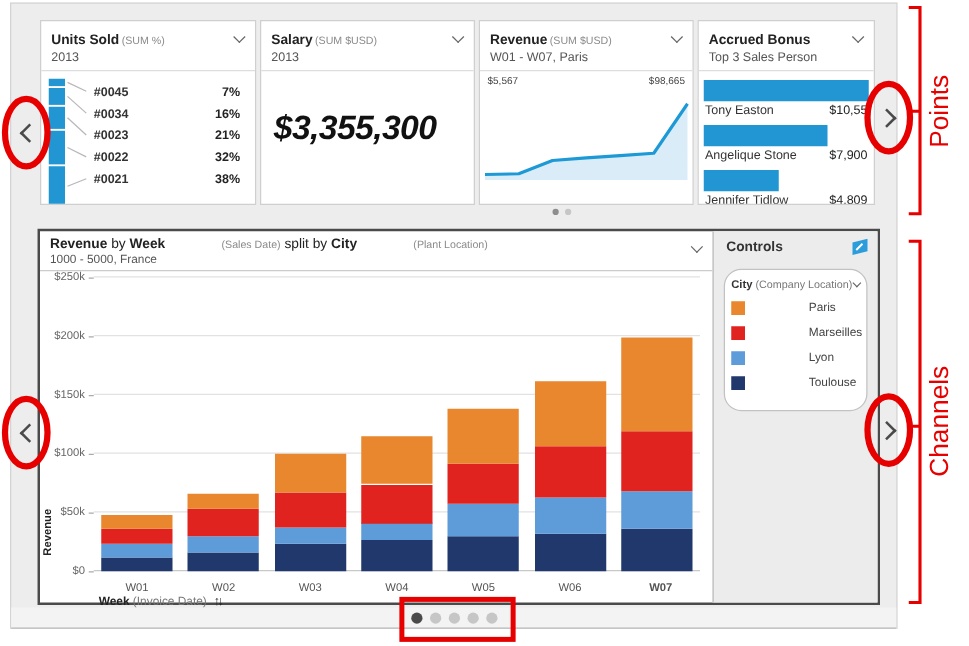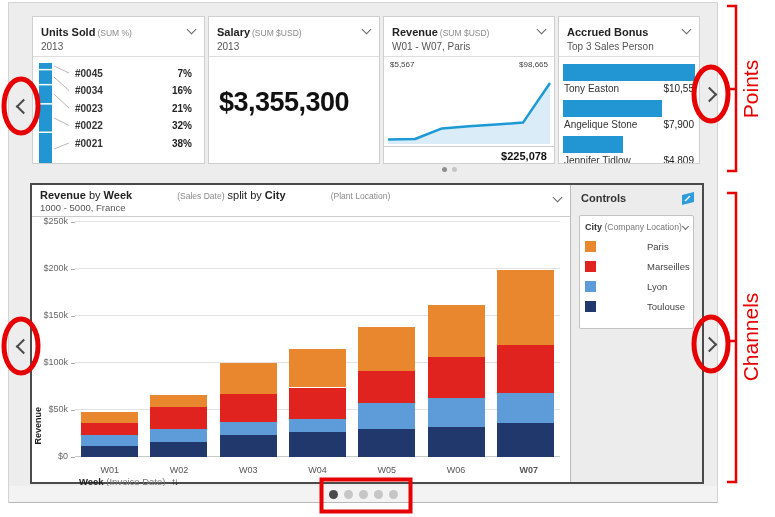--- a/index.html
+++ b/index.html
@@ -10,21 +10,21 @@
 
   
   .card{position:absolute;top:16px;height:148px;background:#fff;border:1px solid #cfcfcf;
         box-sizing:border-box;overflow:hidden;}
   .card-hdr{position:relative;padding:5px 8px 4px;border-bottom:1px solid #ddd;}
   .t-main{font-size:11px;font-weight:bold;color:#222;}
   .t-suffix{font-size:8.5px;color:#8a8a8a;margin-left:2px;}
   .t-sub{font-size:10px;color:#555;margin-top:1px;}
   .chev{position:absolute;right:9px;top:9px;width:6px;height:6px;
         border-right:1.5px solid #666;border-bottom:1.5px solid #666;transform:rotate(45deg);}
-  .salary-value{padding:30px 0 0 10px;font-size:27px;font-weight:bold;color:#111;letter-spacing:-0.5px;}
+  .salary-value{padding:30px 0 0 10px;font-size:27px;font-weight:bold;color:#111;letter-spacing:-0.5px;font-style:italic;}
   .minmax-row{display:flex;justify-content:space-between;padding:3px 6px 0;font-size:8px;color:#444;}
   .rev-footer{position:absolute;bottom:0;left:0;right:0;height:17px;border-top:1px solid #ccc;
         font-size:11px;font-weight:bold;color:#111;text-align:right;padding:3px 7px 0;
         box-sizing:border-box;background:#fff;}
   .bonus-body{padding:7px 4px 0;}
   .bonus-bar{height:17px;}
   .bonus-meta{display:flex;justify-content:space-between;font-size:10px;color:#222;margin:2px 1px 6px;}
   .bonus-name{color:#333;}
   .bonus-val{color:#222;white-space:nowrap;}
 
@@ -57,21 +57,21 @@
   .xaxis-title .bold{font-weight:bold;color:#222;}
   .sort-icon{font-weight:bold;color:#222;letter-spacing:-2px;margin-left:3px;font-size:10px;}
   .y-axis-title{position:absolute;left:1px;top:190px;writing-mode:vertical-rl;transform:rotate(180deg);
         font-size:9px;font-weight:bold;color:#222;}
 
   
   .controls{width:132px;background:#ececec;border-left:1px solid #bbb;position:relative;box-sizing:border-box;}
   .controls-title{position:absolute;left:10px;top:7px;font-size:11px;font-weight:bold;color:#333;}
   .controls-icon{position:absolute;right:7px;top:6px;}
   .legend-box{position:absolute;left:8px;top:30px;width:115px;height:114px;background:#fff;
-        border:1px solid #c2c2c2;border-radius:2px;padding:6px 5px;box-sizing:border-box;}
+        border:1px solid #c2c2c2;border-radius:14px;padding:6px 5px;box-sizing:border-box;}
   .legend-title{font-size:8.6px;color:#777;position:relative;padding-right:10px;white-space:nowrap;}
   .legend-title .bold{font-weight:bold;color:#333;font-size:9px;}
   .legend-title .chev{right:0;top:2px;width:4px;height:4px;}
   .legend-item{display:flex;align-items:center;margin-top:9px;cursor:pointer;gap:44px;}
   .swatch{width:11px;height:11px;margin-right:7px;flex:none;}
   .legend-label{font-size:9.5px;color:#444;}
 
   
   .pagination{position:absolute;left:9px;top:486px;width:708px;height:16px;background:#f3f3f3;
         border-bottom:1px solid #b8b8b8;display:flex;align-items:center;justify-content:center;gap:6px;}
@@ -152,21 +152,20 @@
       <div class="t-sub">W01 - W07, Paris</div>
     </div>
     <div class="minmax-row">
       <span>$5,567</span>
       <span>$98,665</span>
     </div>
     <svg id="spark" width="170" height="78" style="display:block;">
         <polygon points="4.0,70.6 31.0,70.0 58.0,59.4 85.0,57.3 112.0,55.5 139.0,53.6 166.0,14.0 166,75 4,75" fill="#daecf8"></polygon>
         <polyline points="4.0,70.6 31.0,70.0 58.0,59.4 85.0,57.3 112.0,55.5 139.0,53.6 166.0,14.0" fill="none" stroke="#1d99d5" stroke-width="2.5" stroke-linejoin="round"></polyline>
       </svg>
-    <div class="rev-footer">$225,078</div>
   </div>
 
   <div class="card" style="left:558px;width:142px;">
     <div class="card-hdr">
       <span class="t-main">Accrued Bonus</span>
       <span class="chev"></span>
       <div class="t-sub">Top 3 Sales Person</div>
     </div>
     <div class="bonus-body" id="bonus-items">
         <div class="bonus-item">

